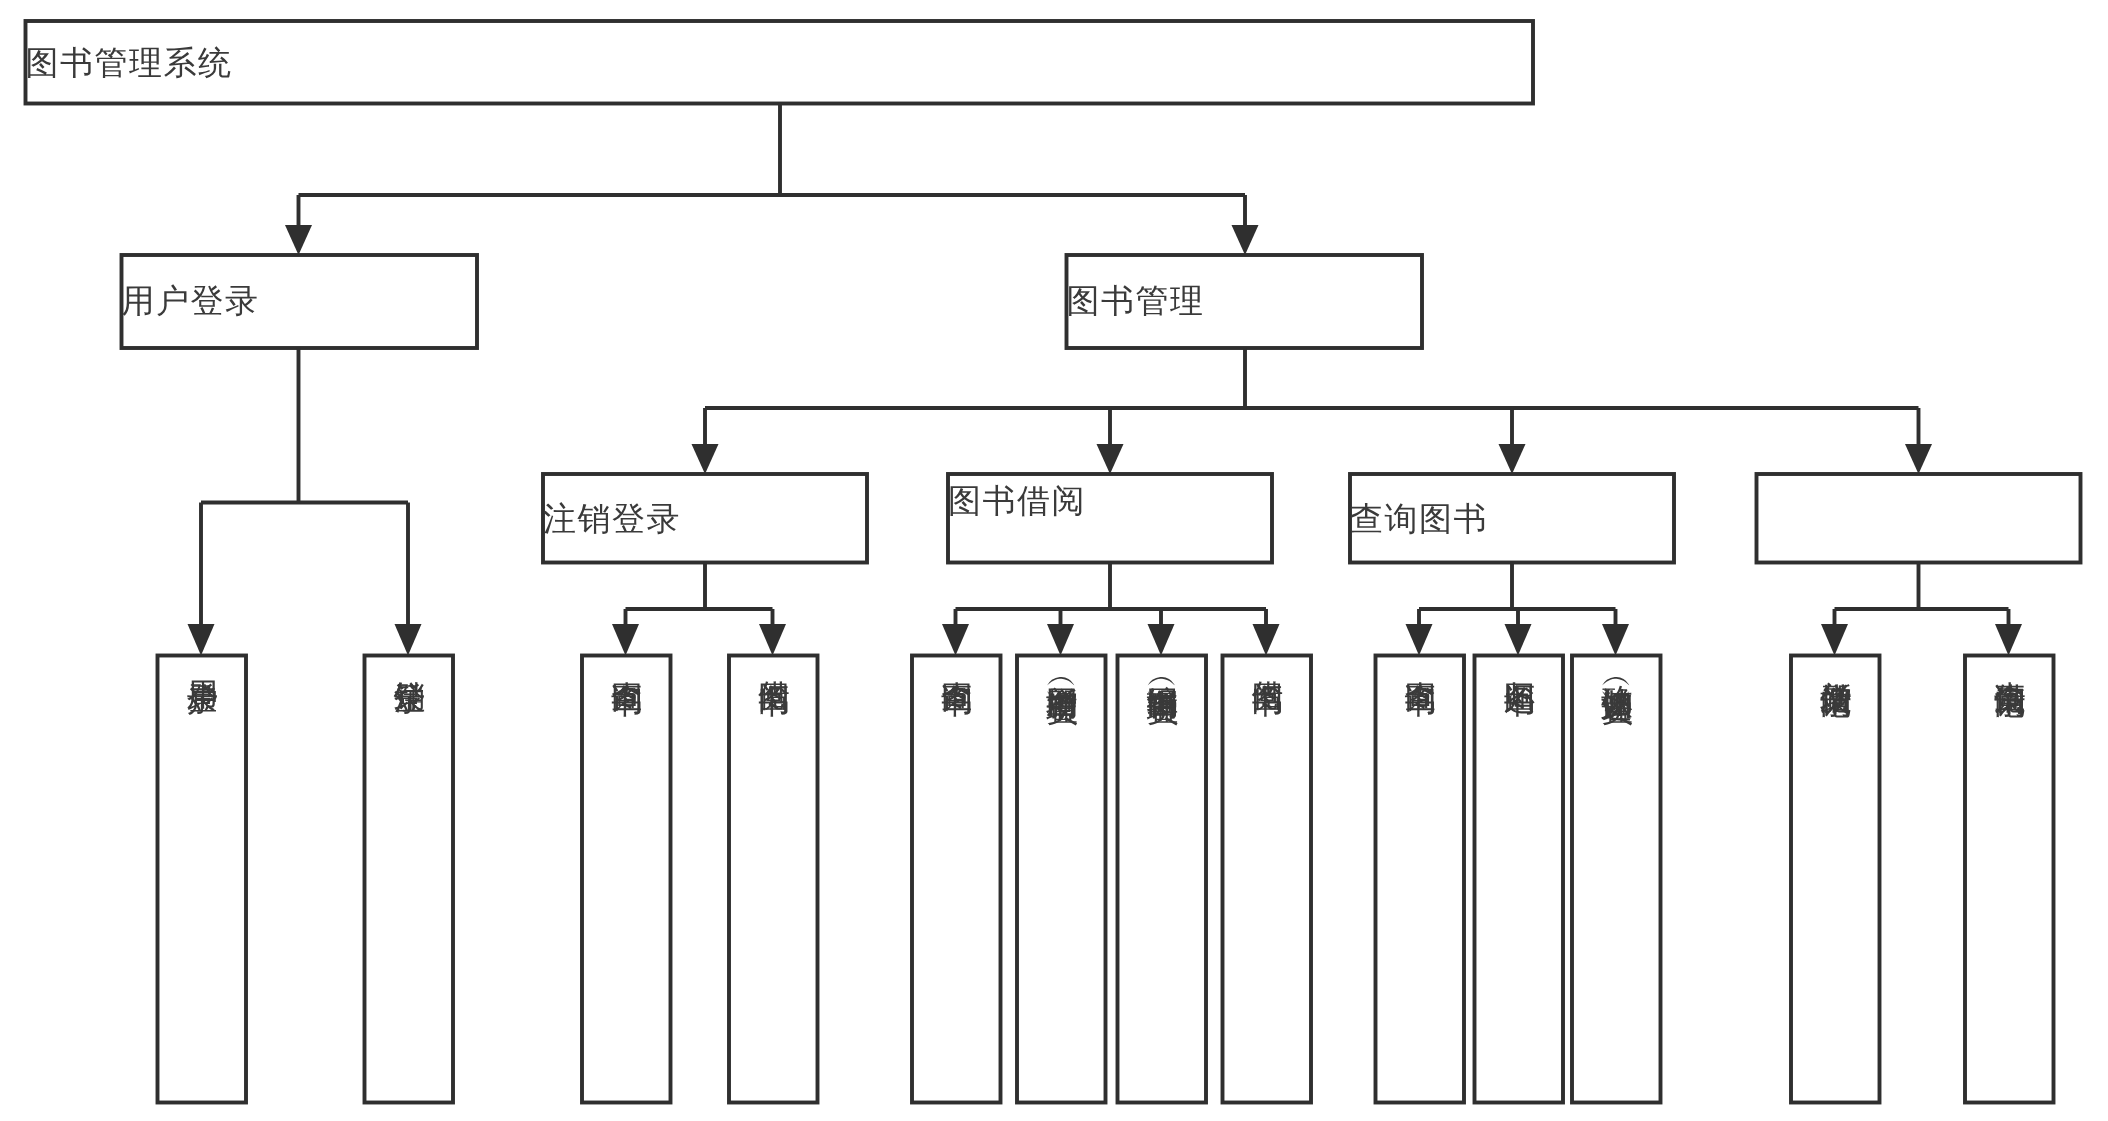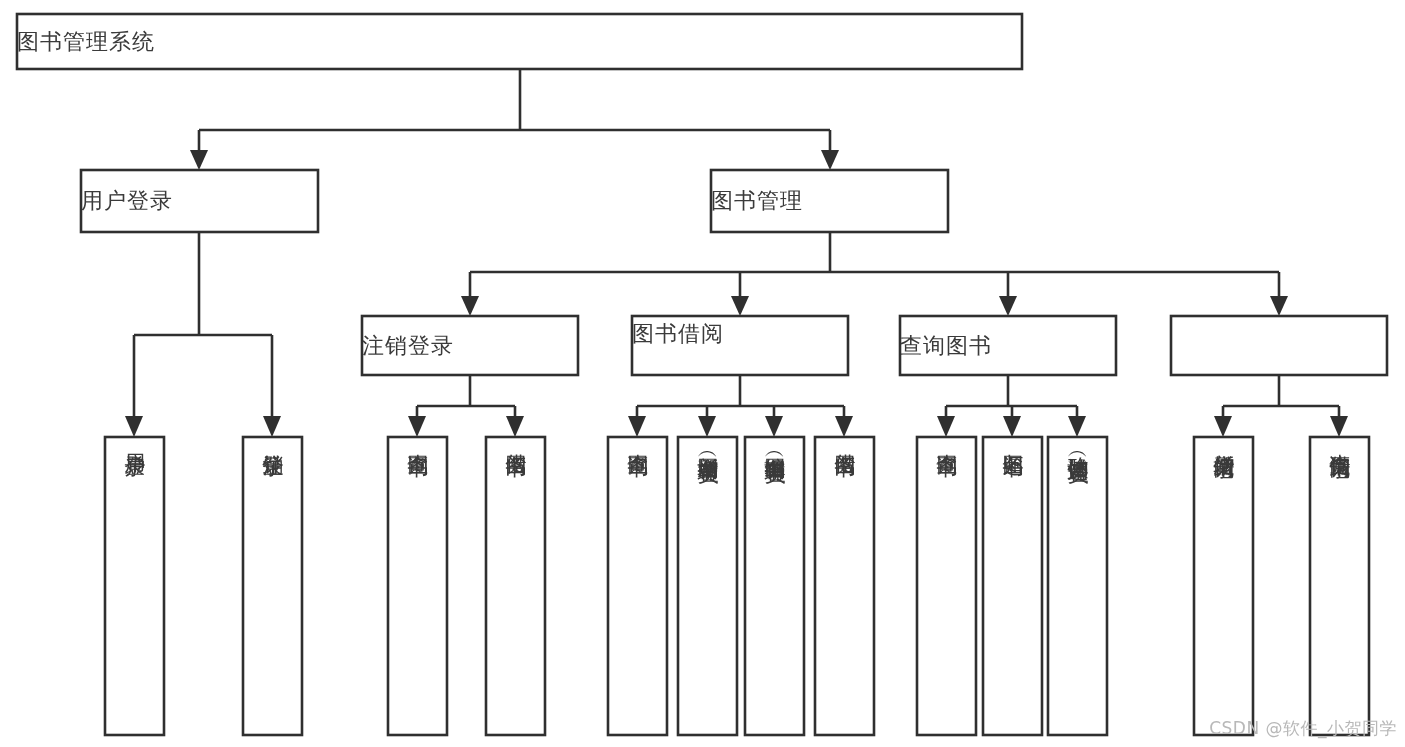--- a/index.html
+++ b/index.html
@@ -235,15 +235,14 @@
     <span class="vert-text">确认归还（管理员）</span>
   </div>
 
   <div class="vert-wrap" style="left:1194px; top:437px; width:59px; height:298px;">
     <span class="vert-text">新增借阅记录</span>
   </div>
   <div class="vert-wrap" style="left:1310px; top:437px; width:59px; height:298px;">
     <span class="vert-text">查询借阅记录</span>
   </div>
 
-  <div class="watermark">CSDN @软件_小贺同学</div>
 
 </div>
 
 </body></html>

